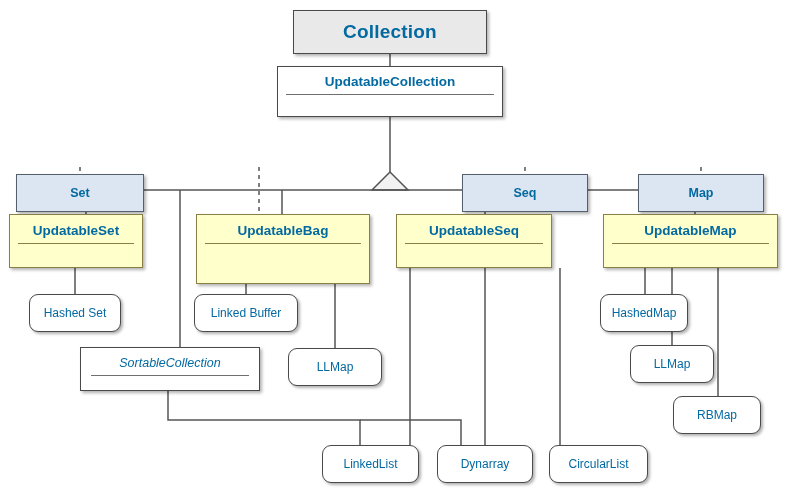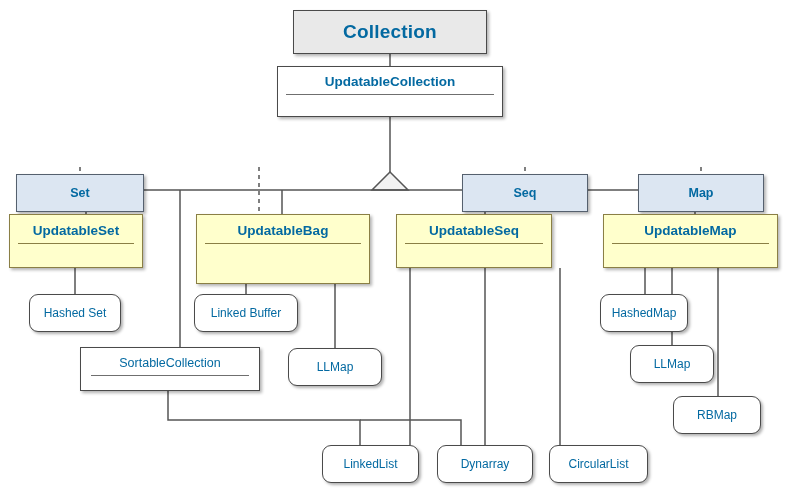--- a/index.html
+++ b/index.html
@@ -105,20 +105,21 @@
   
   .n-sort {
     background: #ffffff;
     border: 1.5px solid #4a4a4a;
   }
   .n-sort .title {
     font-size: 12.5px;
     font-weight: normal;
     padding-top: 8px;
     padding-bottom: 5px;
+    font-style: italic;
   }
   .n-sort .divider {
     height: 0;
     border-top: 1.1px solid #6f6f6f;
     margin: 0 10px;
   }
 </style>
 </head>
 <body>
 

